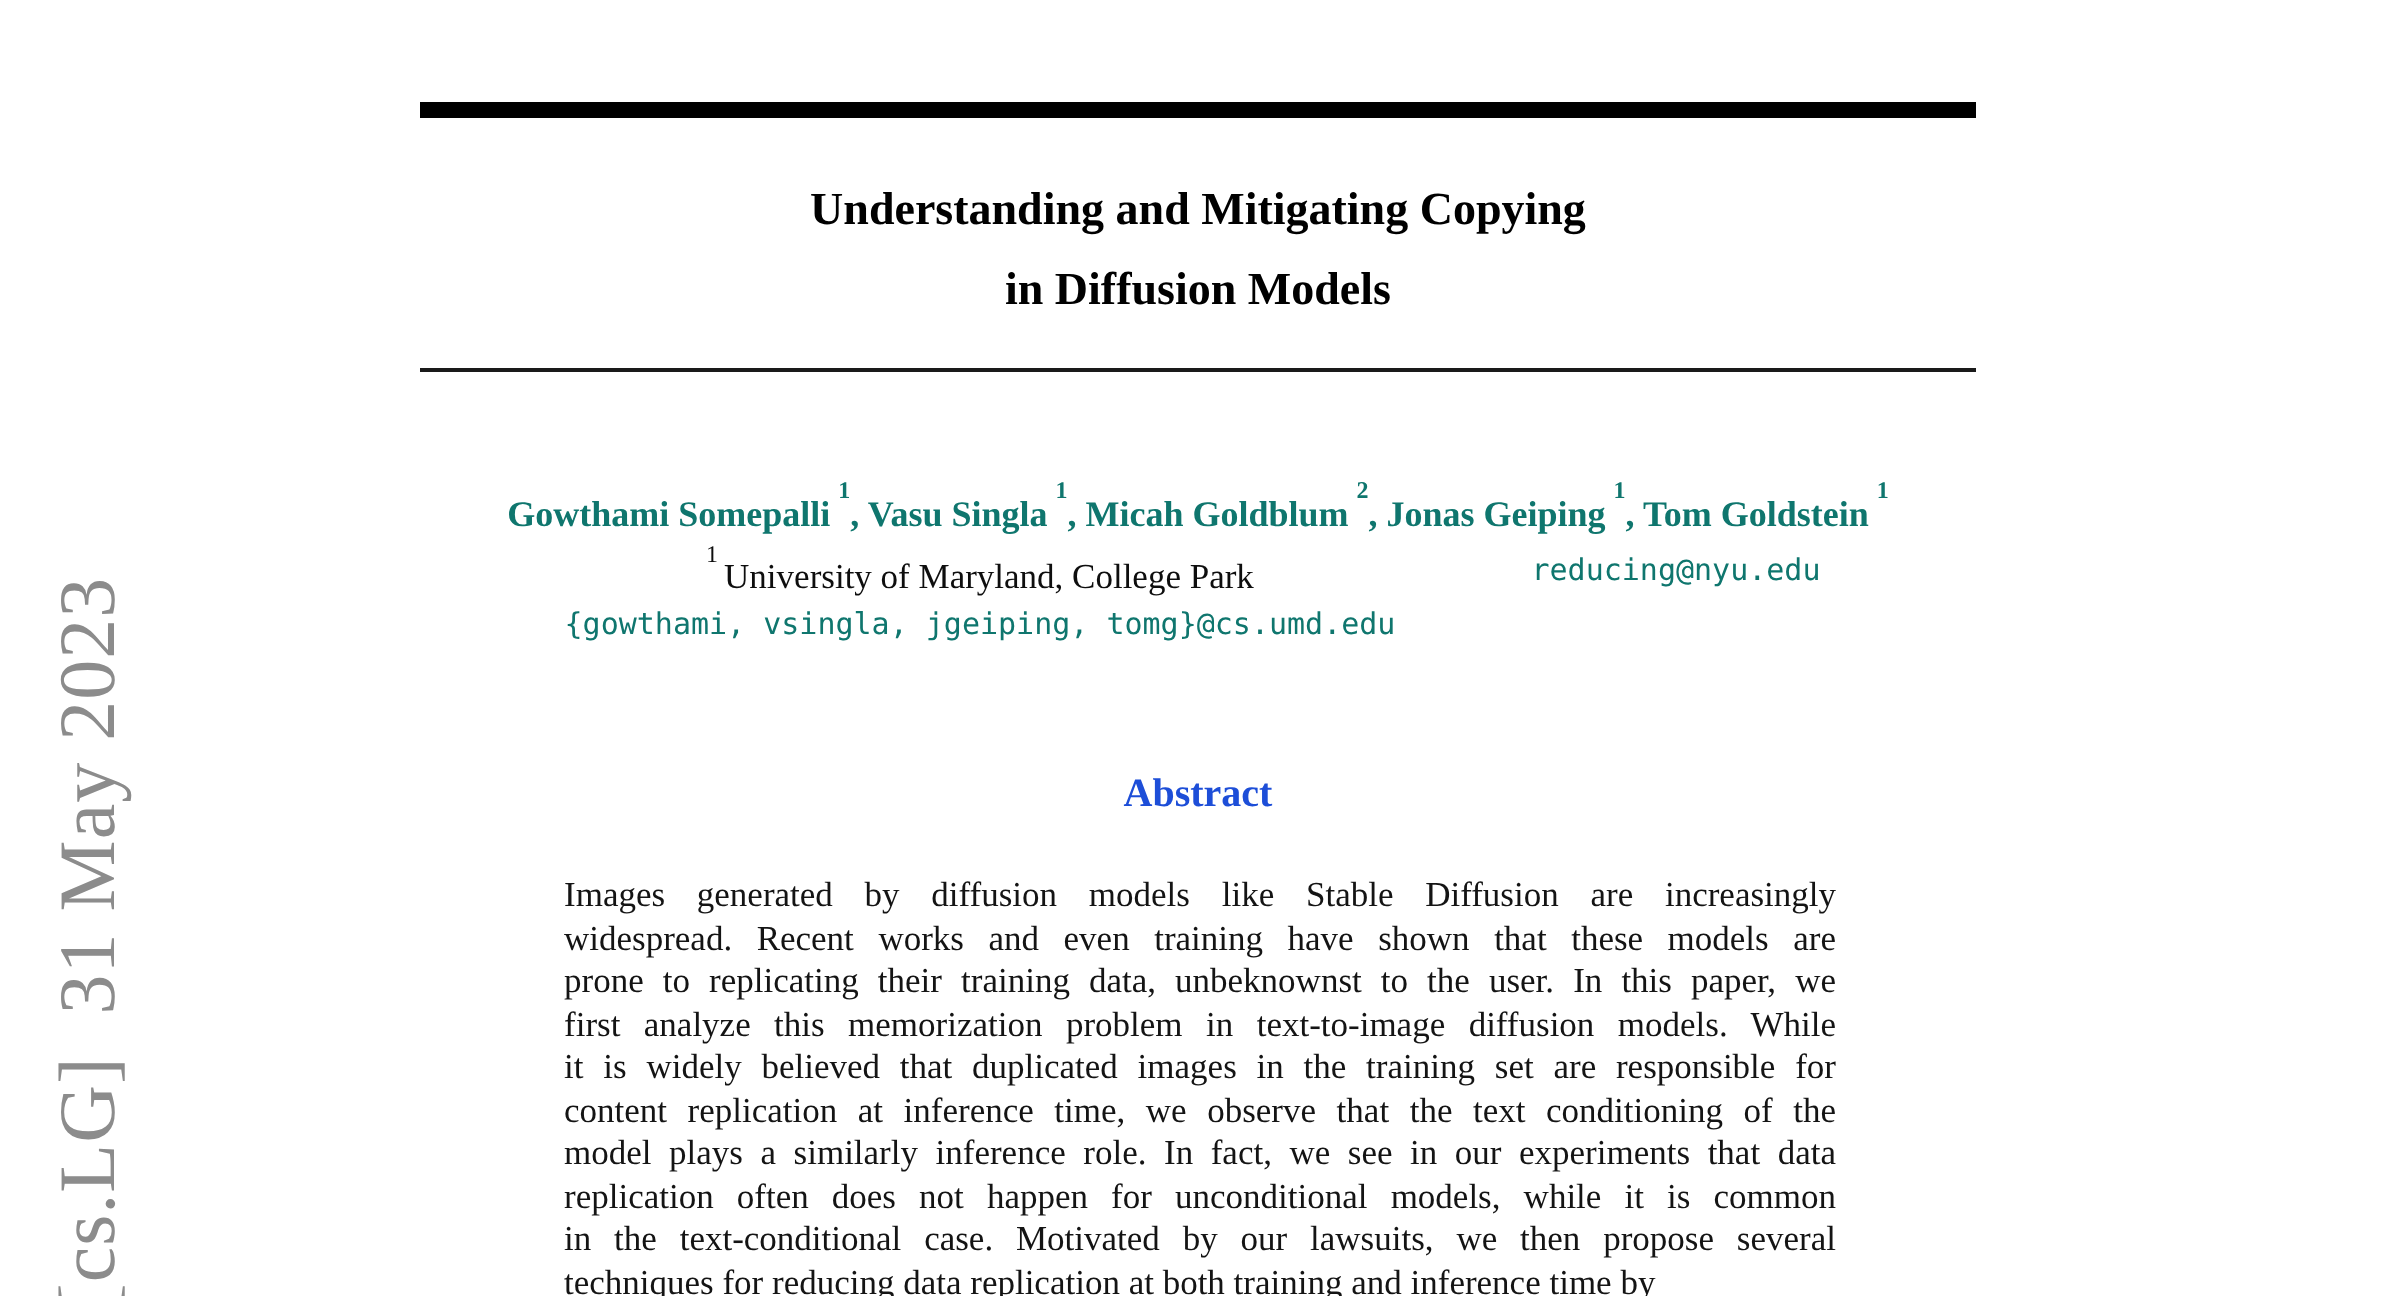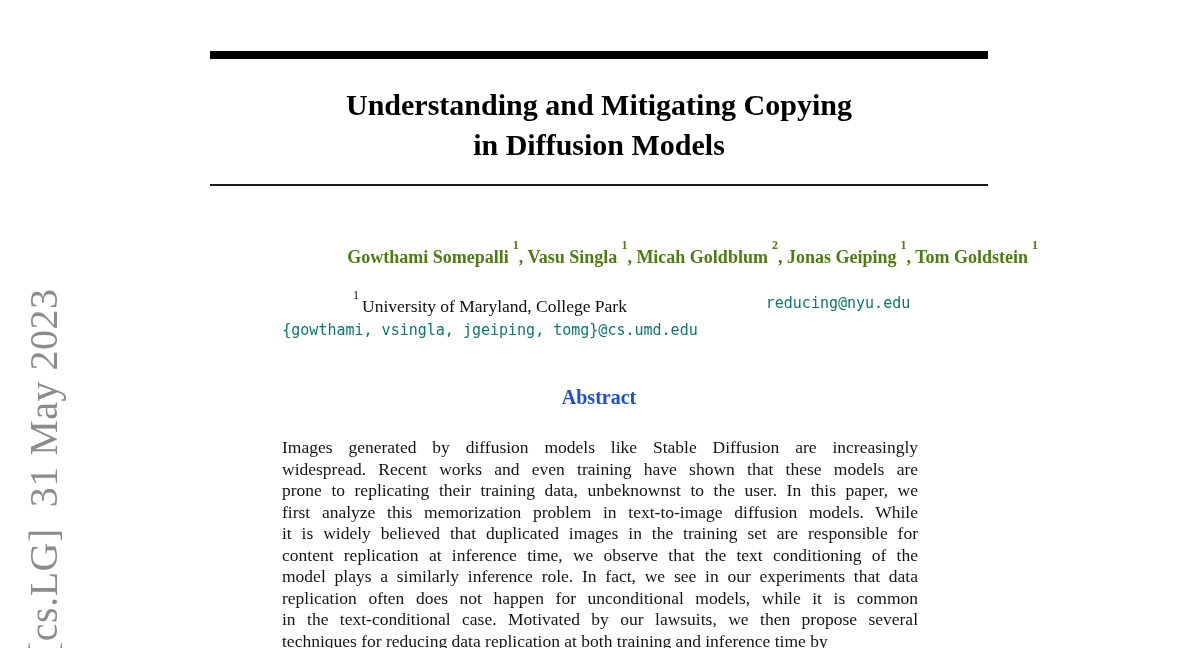--- a/index.html
+++ b/index.html
@@ -39,49 +39,49 @@
     width: 778px; height: 2px;
     background: #1a1a1a;
   }
 
   .title {
     position: absolute;
     left: 210px; top: 85px;
     width: 778px;
     margin: 0;
     text-align: center;
-    font-size: 30px;
+    font-size: 23px;
     line-height: 40px;
     font-weight: bold;
     color: #000000;
   }
 
   .authors {
     position: absolute;
     left: 160px; top: 240px;
     width: 878px;
-    text-align: right;
+    text-align: center;
     font-size: 18px;
     line-height: 24px;
     font-weight: bold;
-    color: #4d7c0f;
+    color: #0f766e;
     white-space: nowrap;
   }
   .authors sup {
     font-weight: bold;
     font-size: 12px;
     position: relative;
     top: -7px;
     margin-left: 4px;
   }
   .authors .sep { font-weight: bold; }
 
   .aff {
     position: absolute;
-    top: 290px;
+    top: 272px;
     text-align: center;
     color: #0e0e0e;
   }
   .aff-1 { left: 260px; width: 460px; }
   .aff-2 { left: 698px; width: 280px; }
   .aff-name {
     font-size: 17.5px;
     line-height: 22px;
   }
   .aff-name sup {

